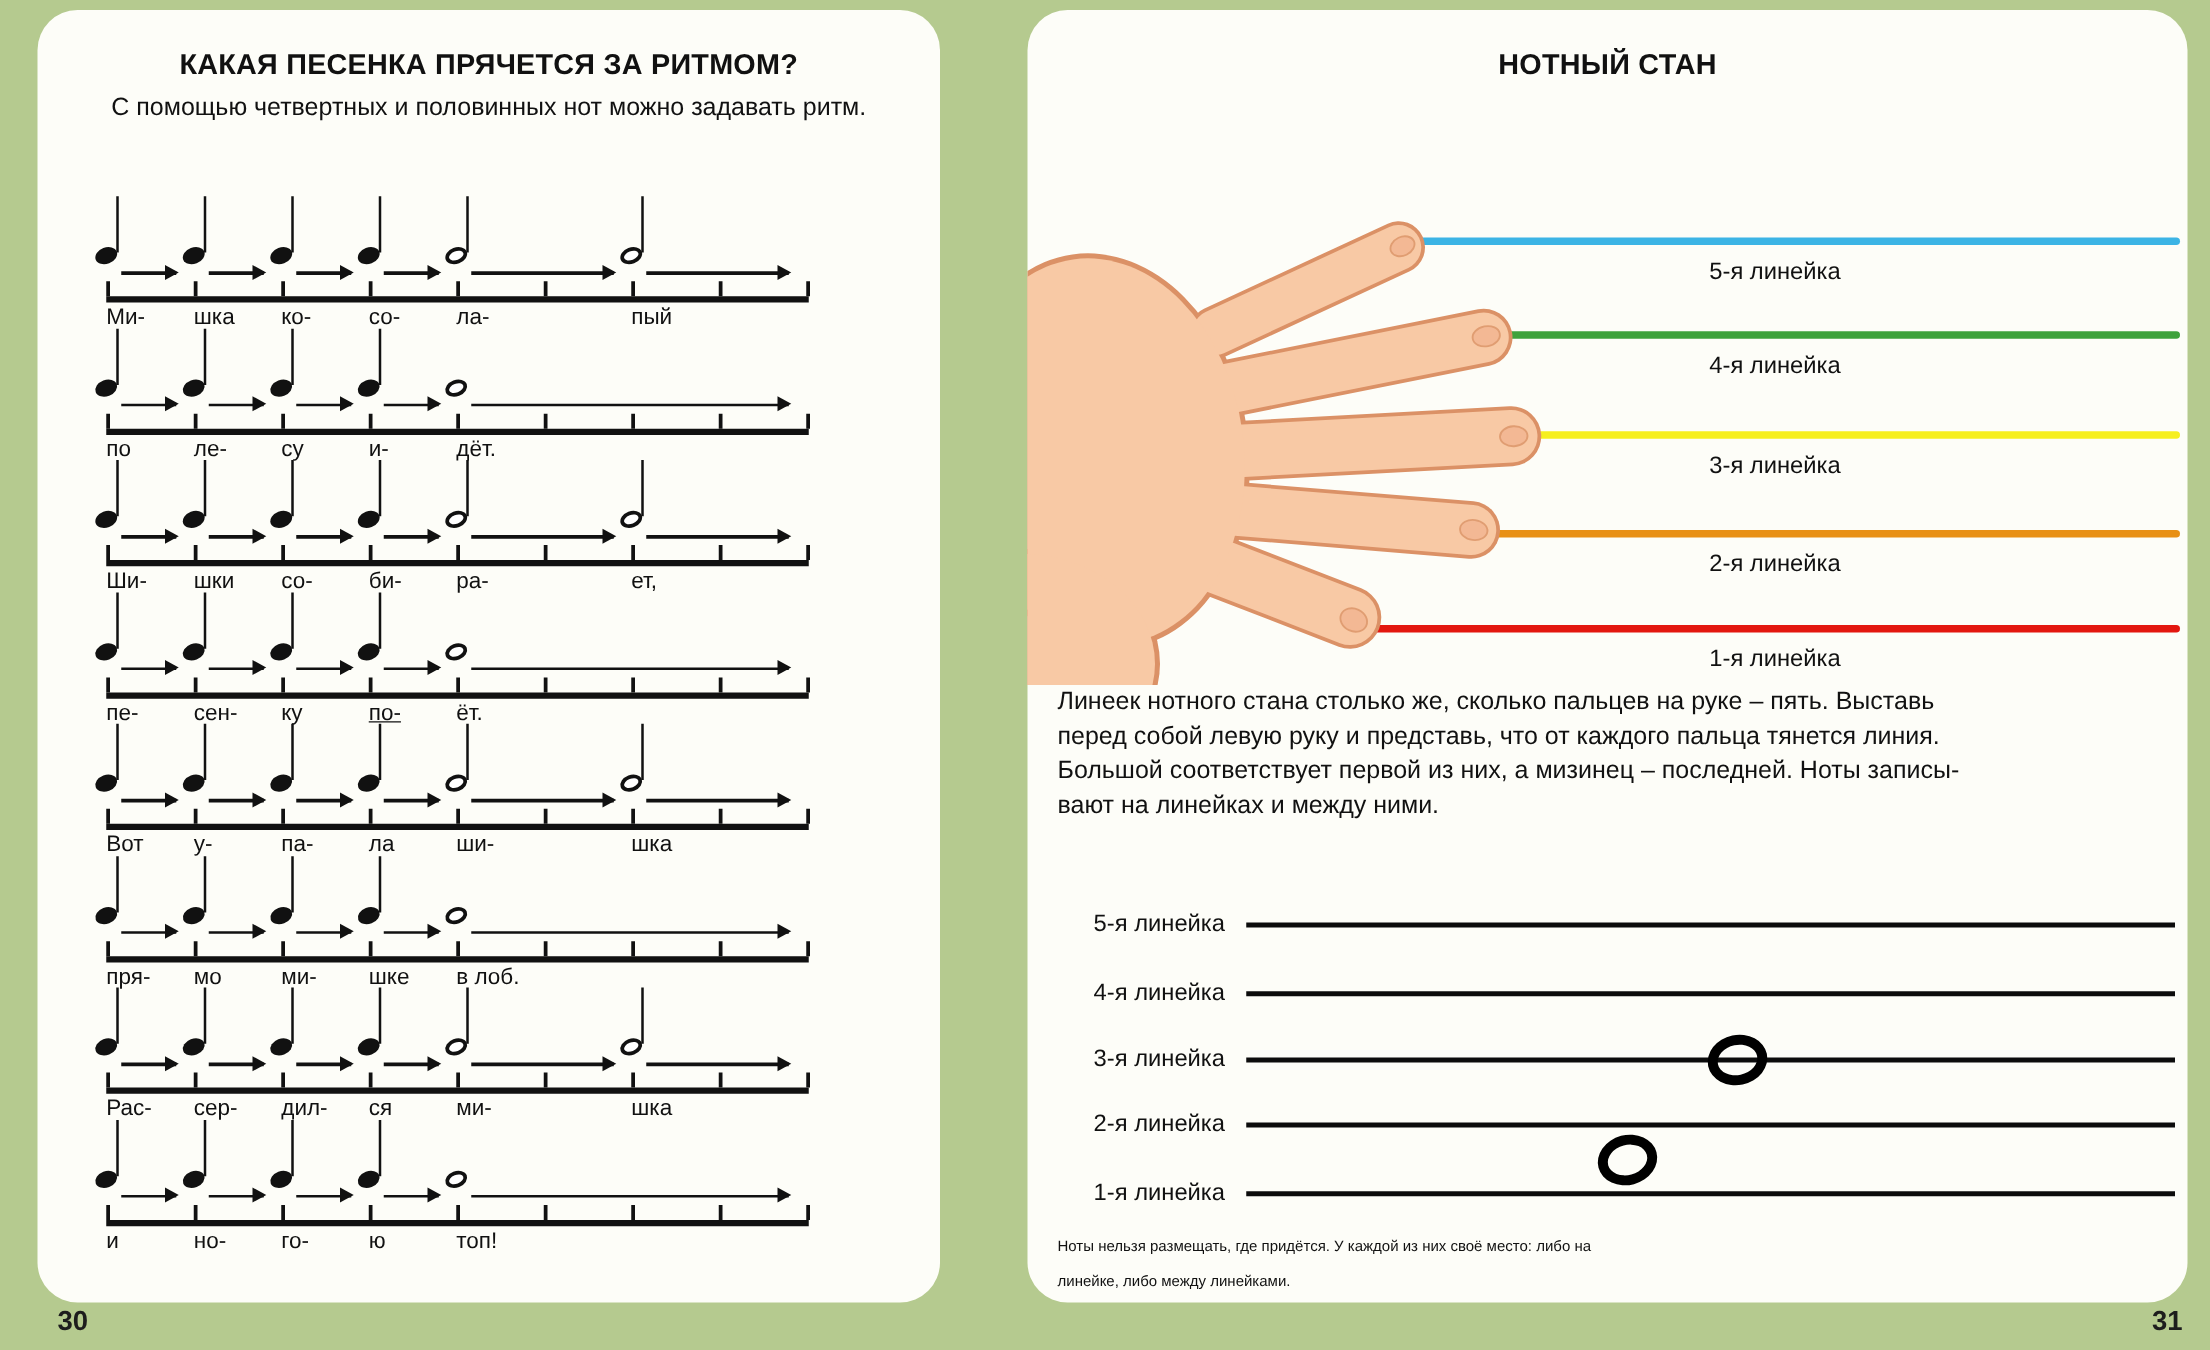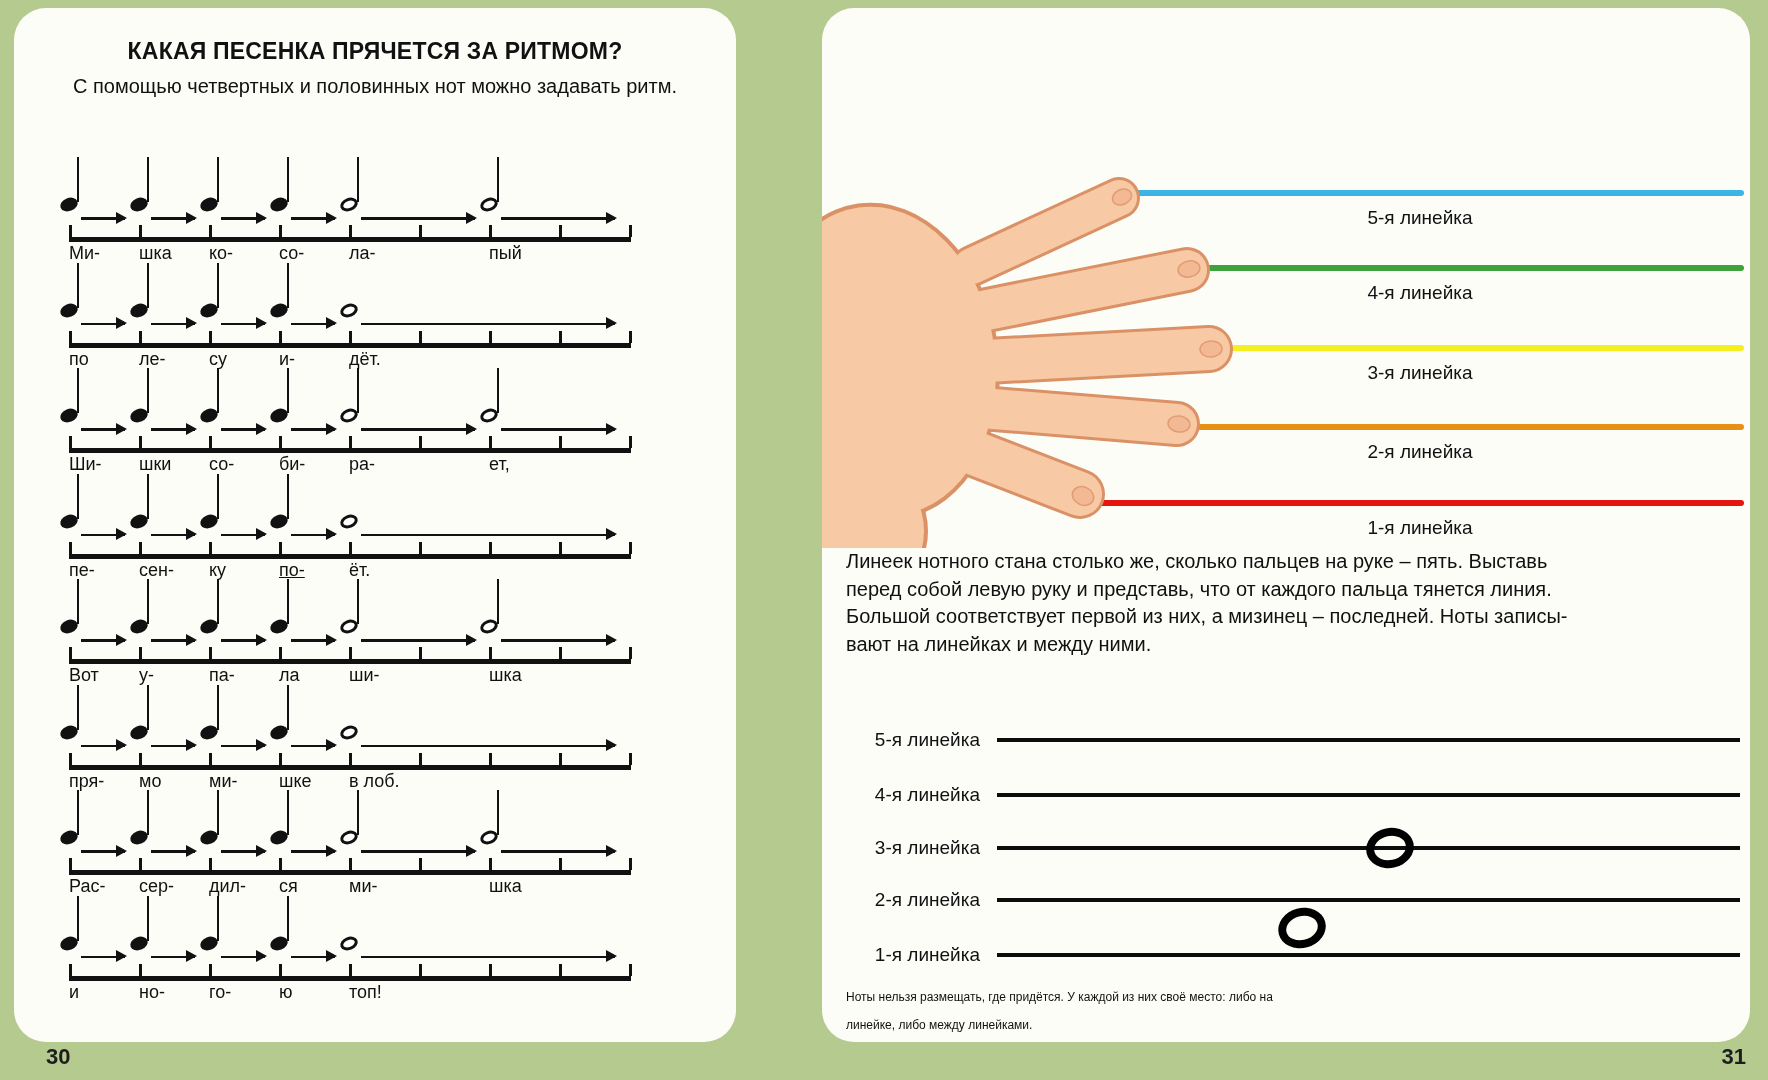--- a/index.html
+++ b/index.html
@@ -8,21 +8,21 @@
     position:relative;
     background:#b5ca8f;
     font-family:"Liberation Sans", sans-serif;
     color:#111;
     overflow:hidden;
   }
   .card {
     position:absolute; top:8px; height:1034px;
     background:#fdfdf8; border-radius:32px;
   }
-  #left-card  { left:14px;  width:722px; }
+  #left-card  { left:30px;  width:722px; }
   #right-card { left:822px; width:928px; }
 
   .ptitle { margin-top:30px; text-align:center; font-size:23px; font-weight:bold; letter-spacing:.2px; }
   .intro  { margin-top:8px;  text-align:center; font-size:20px; line-height:27px; }
 
   
   #rhythm-rows { position:absolute; left:55px; top:140px; width:560px; }
   .rrow { position:relative; height:105.5px; }
   .note { position:absolute; top:0; width:18px; height:66px; }
   .head { position:absolute; left:0; top:50px; width:18px; height:13px; border-radius:50%;
@@ -423,20 +423,21 @@
           <span class="tick" style="left: 350px;"></span>
           <span class="tick" style="left: 420px;"></span>
           <span class="tick" style="left: 490px;"></span>
           <span class="tick" style="left: 560px;"></span>
         </span>
       </div>
     </div>
 </div>
 
 <div class="card" id="right-card">
+  <h1 class="ptitle">НОТНЫЙ СТАН</h1>
 
   <div id="hand-lines">
       <div class="cline" style="top: 182px; left: 310px; width: 612px; background: rgb(60, 180, 229);"></div>
       <div class="clabel" style="top: 199px;">5-я линейка</div>
       <div class="cline" style="top: 257px; left: 378px; width: 544px; background: rgb(62, 162, 60);"></div>
       <div class="clabel" style="top: 274px;">4-я линейка</div>
       <div class="cline" style="top: 337px; left: 400px; width: 522px; background: rgb(246, 239, 31);"></div>
       <div class="clabel" style="top: 354px;">3-я линейка</div>
       <div class="cline" style="top: 416px; left: 368px; width: 554px; background: rgb(232, 144, 21);"></div>
       <div class="clabel" style="top: 433px;">2-я линейка</div>

